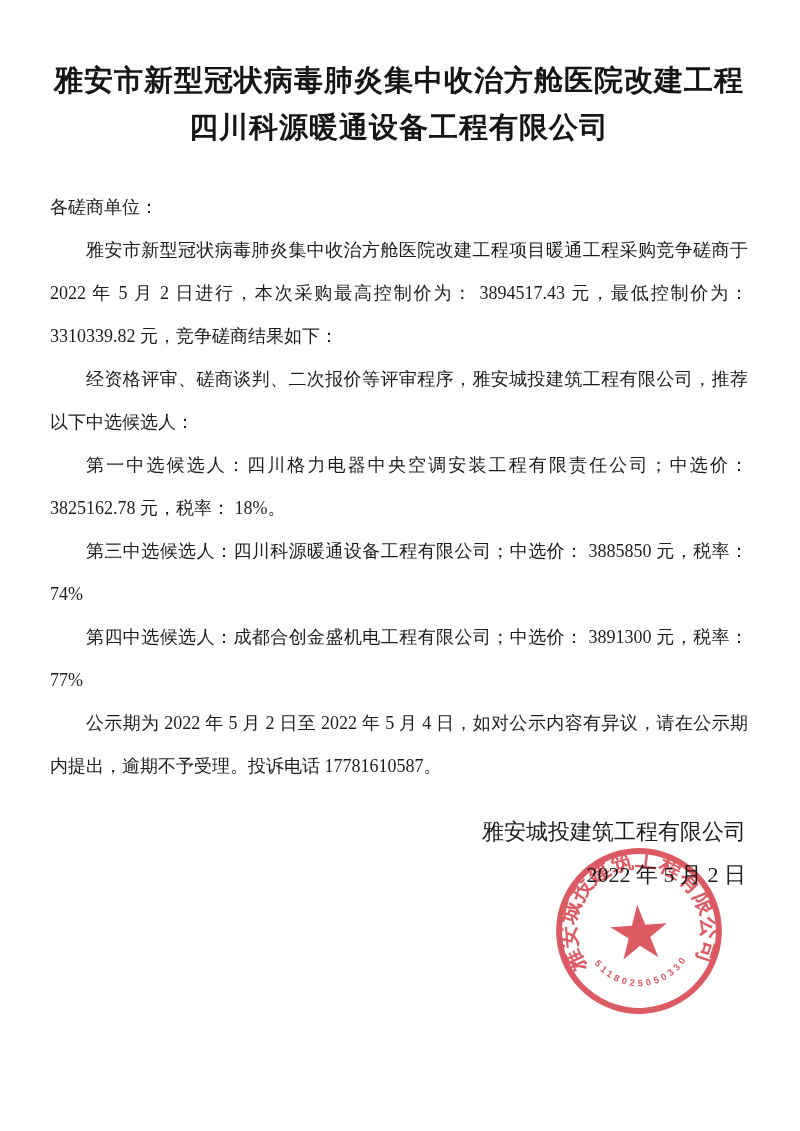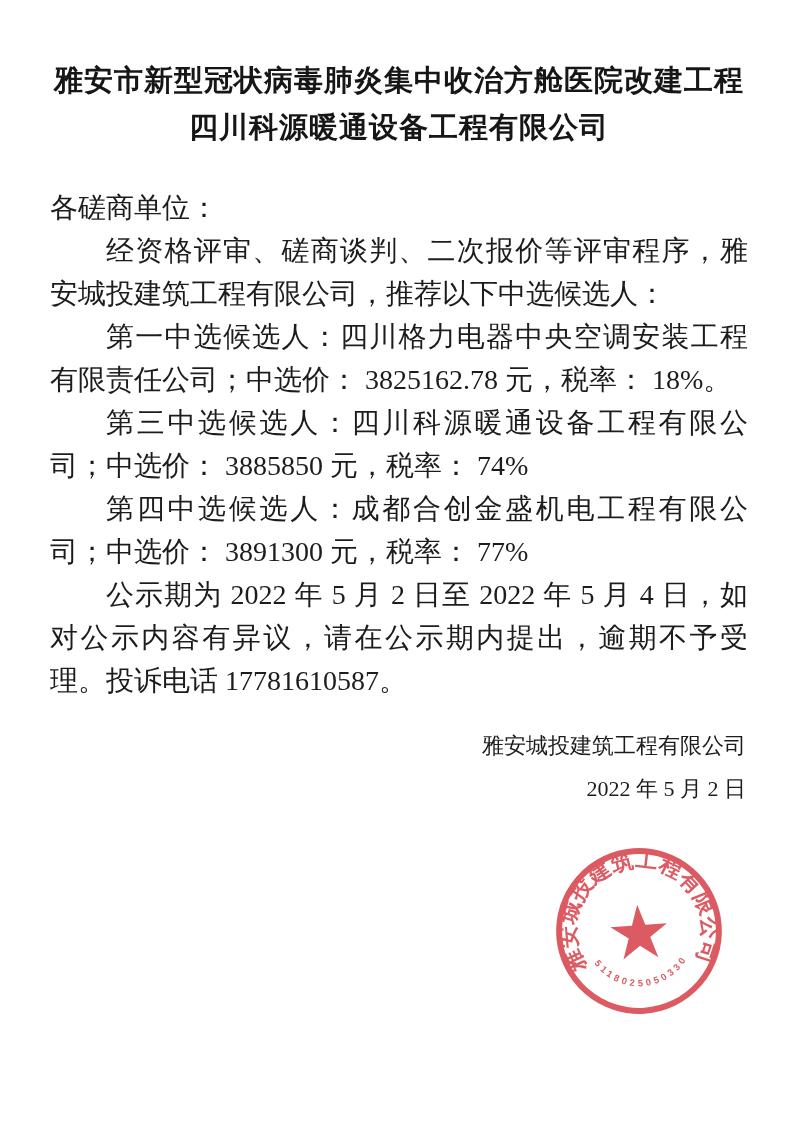--- a/index.html
+++ b/index.html
@@ -19,21 +19,21 @@
     font-weight:bold;
     font-size:29px;
     line-height:47px;
     text-align:center;
     color:#161616;
     letter-spacing:1px;
   }
   .body-block{margin-top:35px;}
   .body-block p{
     margin:0;
-    font-size:28px;
+    font-size:18px;
     line-height:43px;
     text-align:justify;
   }
   p.salutation{text-indent:0;}
   p.para{text-indent:2em;}
   .signature{
     margin-top:22px;
     text-align:right;
     font-size:22px;
     line-height:43px;
@@ -59,20 +59,21 @@
 
 <div class="page">
 
   <div class="title">
     <div>雅安市新型冠状病毒肺炎集中收治方舱医院改建工程</div>
     <div>四川科源暖通设备工程有限公司</div>
   </div>
 
   <div class="body-block">
     <p class="salutation">各磋商单位：</p>
+    <p class="para">雅安市新型冠状病毒肺炎集中收治方舱医院改建工程项目暖通工程采购竞争磋商于 2022 年 5 月 2 日进行，本次采购最高控制价为： 3894517.43 元，最低控制价为： 3310339.82 元，竞争磋商结果如下：</p>
     <p class="para">经资格评审、磋商谈判、二次报价等评审程序，雅安城投建筑工程有限公司，推荐以下中选候选人：</p>
     <p class="para">第一中选候选人：四川格力电器中央空调安装工程有限责任公司；中选价： 3825162.78 元，税率： 18%。</p>
     <p class="para">第三中选候选人：四川科源暖通设备工程有限公司；中选价： 3885850 元，税率： 74%</p>
     <p class="para">第四中选候选人：成都合创金盛机电工程有限公司；中选价： 3891300 元，税率： 77%</p>
     <p class="para">公示期为 2022 年 5 月 2 日至 2022 年 5 月 4 日，如对公示内容有异议，请在公示期内提出，逾期不予受理。投诉电话 17781610587。</p>
   </div>
 
   <div class="signature">
     <div>雅安城投建筑工程有限公司</div>
     <div>2022 年 5 月 2 日</div>

